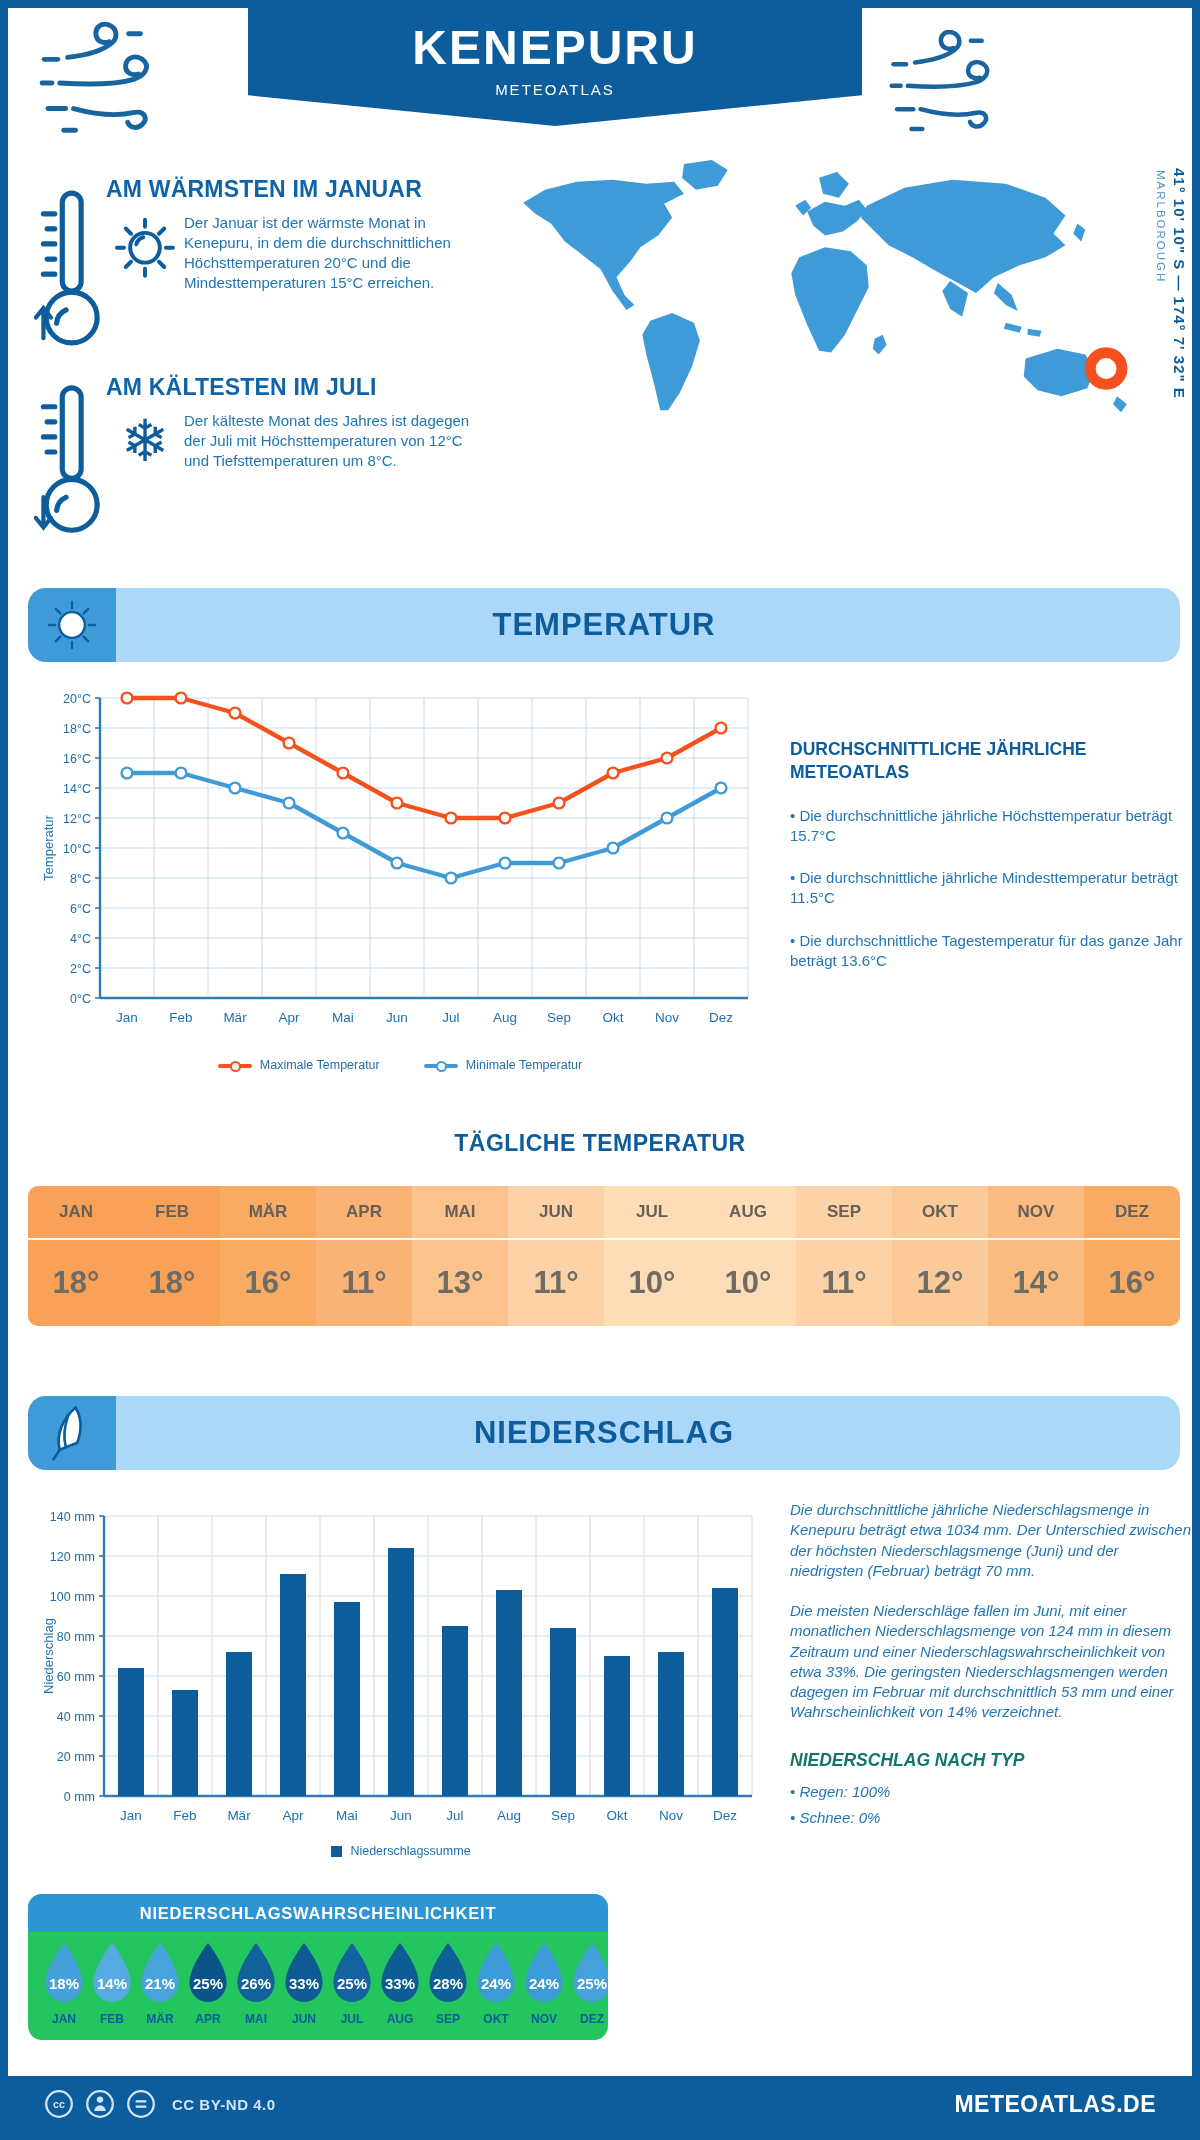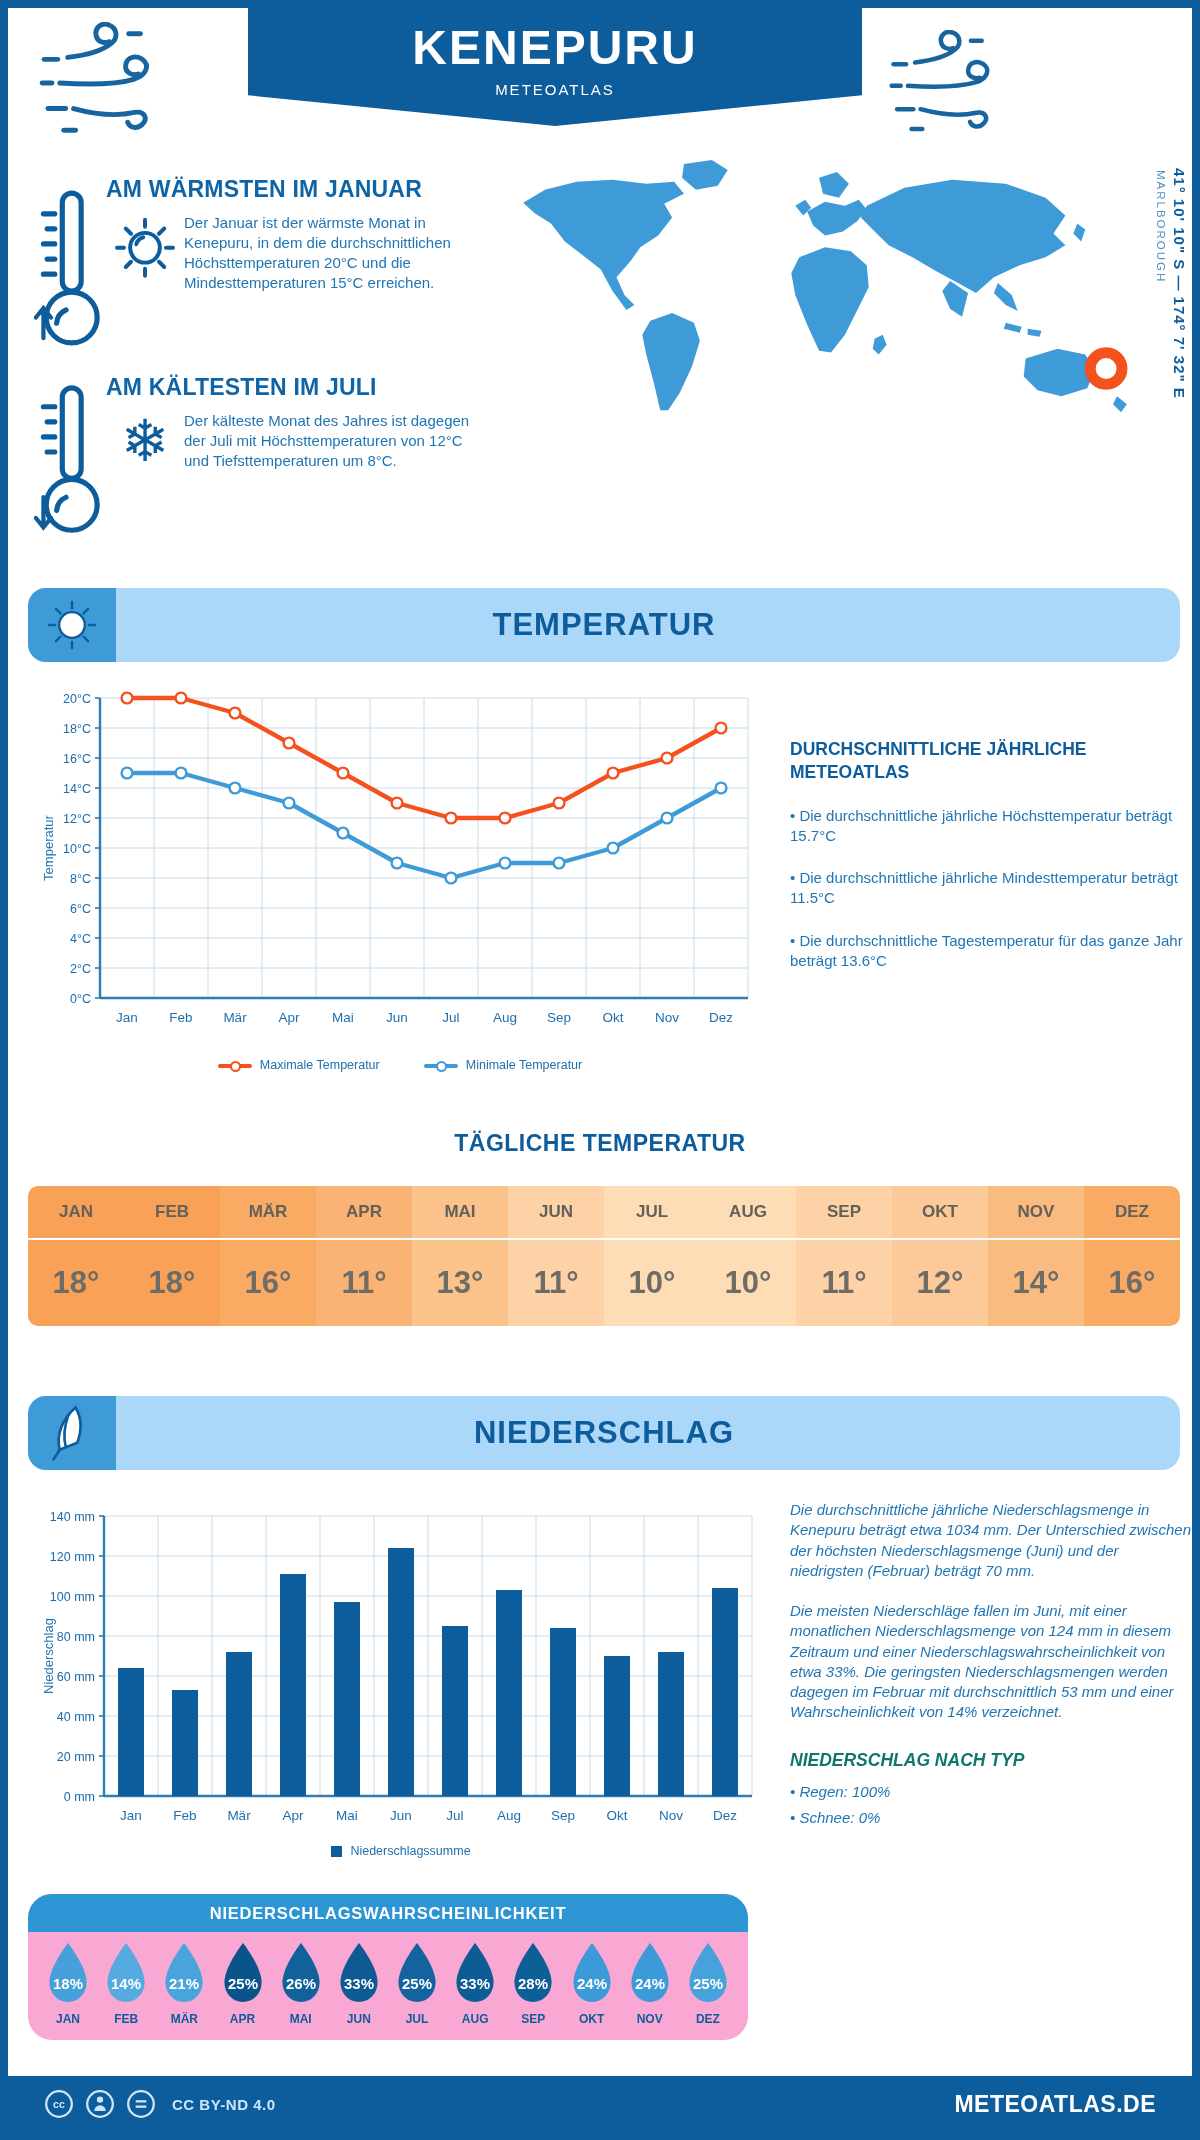--- a/index.html
+++ b/index.html
@@ -54,21 +54,21 @@
   .daily-title{width:100%;text-align:center;color:#0d5c9c;font-size:23px;font-weight:700;letter-spacing:0.5px;}
   .daily-table{width:1152px;display:grid;grid-template-columns:repeat(12,1fr);
     border-radius:10px;overflow:hidden;}
   .daily-table .col{text-align:center;}
   .daily-table .m{height:52px;display:flex;align-items:center;justify-content:center;
     color:#63615a;font-size:17px;font-weight:700;border-bottom:2px solid #fff;}
   .daily-table .v{height:86px;display:flex;align-items:center;justify-content:center;
     color:#6e6c64;font-size:31px;font-weight:700;}
 
   
-  .prob-panel{width:720px;background:#f9a8d4;border-radius:24px;overflow:hidden;}
+  .prob-panel{width:580px;background:#22c55e;border-radius:14px;overflow:hidden;}
   .prob-panel .strip{height:38px;background:#2e95d5;display:flex;align-items:center;justify-content:center;}
   .prob-panel .strip h3{margin:0;color:#fff;font-size:16.5px;font-weight:700;letter-spacing:0.8px;}
   .droplets{display:flex;justify-content:space-between;padding:10px 12px 14px;}
   .droplet-cell{width:56px;text-align:center;}
   .droplet-cell .mon{margin-top:4px;color:#0d5c9c;font-size:12px;font-weight:700;}
 
   
   .footer{left:0;right:0;bottom:0;height:56px;background:#0d5c9b;display:flex;
     align-items:center;padding:0 36px;box-sizing:border-box;}
   .cc-icons{display:flex;gap:11px;align-items:center;}

